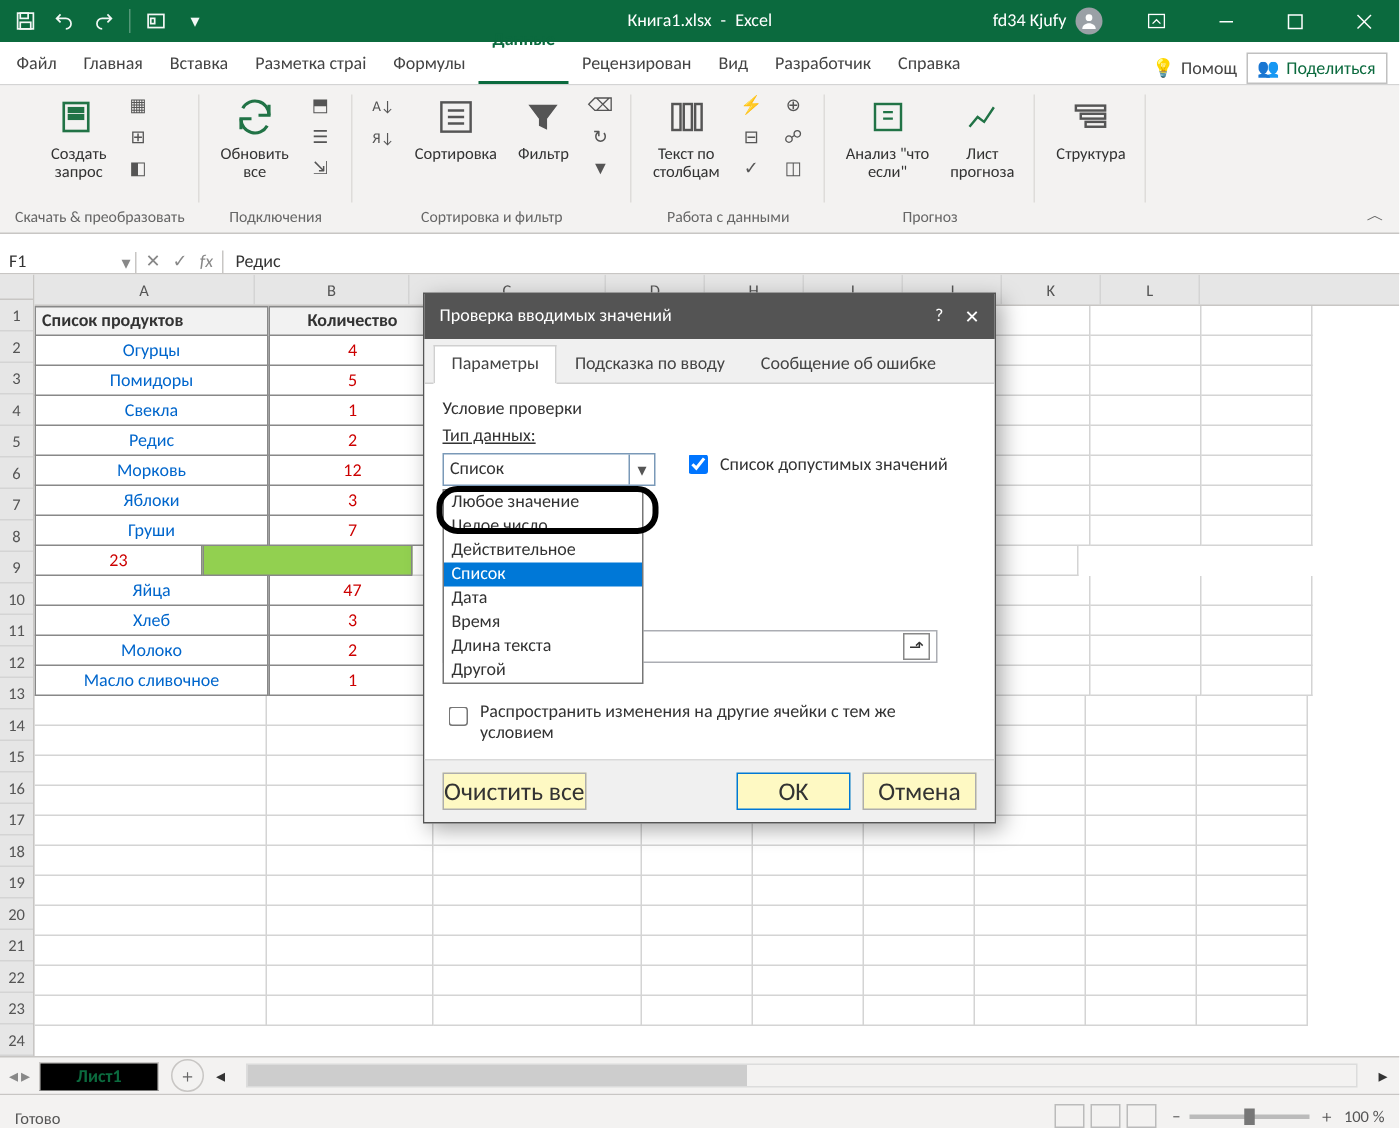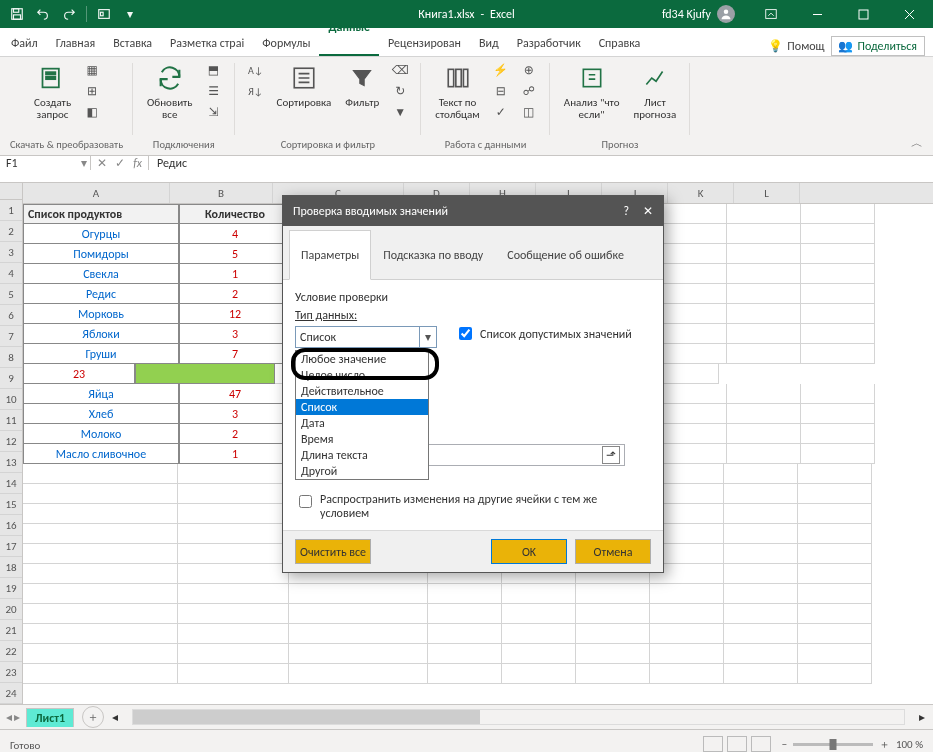--- a/index.html
+++ b/index.html
@@ -23,21 +23,21 @@
 .ribbon{height:98px;background:#f3f2f1;display:flex;border-bottom:1px solid #c8c6c4;position:relative}
 .group{display:flex;flex-direction:column;padding:3px 10px 2px;align-items:center;position:relative}
 .group::after{content:'';position:absolute;right:0;top:6px;bottom:20px;width:1px;background:#dedcda}
 .group .lbl{font-size:10.5px;color:#666;margin-top:auto;padding-bottom:2px}
 .bigbtn{display:flex;flex-direction:column;align-items:center;gap:3px;padding:2px 4px}
 .bigbtn .glyph{width:32px;height:32px;display:flex;align-items:center;justify-content:center;color:#217346}
 .bigbtn .cap{font-size:11px;text-align:center;line-height:12px}
 .smallbtns{display:flex;flex-direction:column;gap:1px}
 .smallbtn{width:22px;height:20px;display:flex;align-items:center;justify-content:center;color:#555}
 .collapse{position:absolute;right:6px;bottom:4px;width:16px;height:16px;color:#666}
-.formula-bar{height:26px;display:flex;align-items:flex-start;border-bottom:1px solid #c8c6c4;background:#fff}
+.formula-bar{height:26px;display:flex;align-items:flex-end;border-bottom:1px solid #c8c6c4;background:#fff}
 .namebox{width:78px;border-right:1px solid #c8c6c4;display:flex;align-items:center;padding:0 6px;font-size:12px;position:relative}
 .namebox .dd{position:absolute;right:3px;color:#888}
 .fx-btns{display:flex;align-items:center;padding:0 6px;gap:8px;border-right:1px solid #c8c6c4;color:#888}
 .fx-input{flex:1;display:flex;align-items:center;padding:0 8px;font-size:12px}
 .grid-area{flex:1;display:flex;position:relative;overflow:hidden}
 .rowhdrs{width:22px;background:#e6e6e6;display:flex;flex-direction:column;border-right:1px solid #c8c6c4}
 .rowhdrs .corner{height:20px;background:#e6e6e6;border-bottom:1px solid #c8c6c4}
 .rowhdrs .rh{height:20px;border-bottom:1px solid #d4d4d4;display:flex;align-items:center;justify-content:center;font-size:11px;color:#555}
 .gridwrap{flex:1;overflow:hidden;position:relative}
 .colhdrs{height:20px;display:flex;background:#e6e6e6;border-bottom:1px solid #c8c6c4}
@@ -45,52 +45,52 @@
 .cA{width:146px}.cB{width:102px}.cC{width:130px}.cD{width:65px}.cH{width:65px}.cI{width:65px}.cJ{width:65px}.cK{width:65px}.cL{width:65px}
 .rows{position:relative}
 .row{height:20px;display:flex}
 .cell{border-right:1px solid #d4d4d4;border-bottom:1px solid #d4d4d4;display:flex;align-items:center;padding:0 4px;font-size:12px}
 .hdr-cell{background:#f2f2f2;font-weight:bold;border:1px solid #888;border-top:1px solid #888}
 .pcell{color:#0066cc;justify-content:center;border:1px solid #888;border-top:none}
 .qcell{color:#cc0000;justify-content:center;border:1px solid #888;border-top:none}
 .greencell{background:#92d050;border:1px solid #888;border-top:none}
 .sheet-tabs{height:24px;border-top:1px solid #c8c6c4;display:flex;align-items:center;background:#f3f2f1;position:relative}
 .nav-arrows{display:flex;gap:2px;padding:0 6px;color:#888}
-.tabbtn{background:#5eead4;border:1px solid #c8c6c4;border-bottom:none;padding:2px 8px;font-size:12px;font-weight:600;color:#0b6a3e}
+.tabbtn{background:#000000;border:1px solid #c8c6c4;border-bottom:none;padding:2px 24px;font-size:12px;font-weight:600;color:#0b6a3e}
 .addtab{width:20px;height:20px;border:1px solid #c8c6c4;border-radius:50%;display:flex;align-items:center;justify-content:center;margin-left:8px;color:#666}
 .hscroll{flex:1;display:flex;align-items:center;padding:0 8px}
 .hscroll .track{flex:1;height:14px;background:#f3f2f1;border:1px solid #dcdcdc;position:relative;margin:0 14px}
 .hscroll .thumb{position:absolute;left:0;width:45%;top:0;bottom:0;background:#cdcdcd}
 .statusbar{height:22px;background:#f3f2f1;border-top:1px solid #c8c6c4;display:flex;align-items:flex-end;padding:0 10px;font-size:11px;color:#555}
 .statusbar .right{margin-left:auto;display:flex;align-items:center;gap:10px}
 .viewbtns{display:flex;gap:4px}
 .viewbtns div{width:18px;height:14px;border:1px solid #bbb}
 .zoom{display:flex;align-items:center;gap:6px}
 .zoom .slider{width:80px;height:3px;background:#bbb;position:relative}
 .zoom .slider::after{content:'';position:absolute;left:50%;top:-4px;width:7px;height:11px;background:#777;transform:translateX(-50%)}
 
 .dlg{position:absolute;left:282px;top:195px;width:380px;background:#f0f0f0;border:1px solid #555;box-shadow:4px 4px 14px rgba(0,0,0,.35);z-index:50}
 .dlg-title{height:30px;background:#545454;color:#fff;display:flex;align-items:center;padding:0 10px;font-size:12px}
 .dlg-title .dbtns{margin-left:auto;display:flex;gap:14px}
 .dlg-tabs{display:flex;border-bottom:1px solid #d0d0d0;padding:4px 6px 0;background:#f0f0f0}
-.dlg-tab{padding:17px 11px;font-size:12px;border:1px solid transparent;border-bottom:none;color:#444}
+.dlg-tab{padding:5px 11px;font-size:12px;border:1px solid transparent;border-bottom:none;color:#444}
 .dlg-tab.active{background:#fff;border-color:#d0d0d0;border-bottom:1px solid #fff;margin-bottom:-1px}
 .dlg-body{background:#fff;padding:10px 12px 6px;position:relative;min-height:230px}
 .dlg-body .gl{font-size:12px;margin-bottom:4px}
 .combo{width:132px;height:20px;border:1px solid #7a99b8;background:#fff;display:flex;align-items:center;padding:0 4px;font-size:12px;position:relative}
 .combo .ar{position:absolute;right:0;top:0;width:16px;height:100%;display:flex;align-items:center;justify-content:center;border-left:1px solid #7a99b8;color:#555}
 .dropdown{position:absolute;left:12px;top:70px;width:132px;background:#fff;border:1px solid #767676;z-index:10}
 .dropdown .opt{padding:1px 5px;font-size:12px}
 .dropdown .opt.sel{background:#0078d7;color:#fff}
 .chk{display:flex;align-items:center;gap:5px;font-size:12px;margin-bottom:4px}
 .chk input{width:13px;height:13px}
 .src-input{width:320px;height:20px;border:1px solid #abadb3;display:flex;align-items:center;justify-content:flex-end;padding:0 4px}
 .src-input .picker{width:16px;height:16px;border:1px solid #888;display:flex;align-items:center;justify-content:center}
 .dlg-ftr{display:flex;align-items:center;padding:8px 12px;gap:8px;background:#f0f0f0;border-top:1px solid #d9d9d9}
-.dbtn{min-width:74px;height:23px;border:1px solid #adadad;background:#eab308;display:flex;align-items:center;justify-content:center;font-size:12px}
+.dbtn{min-width:74px;height:23px;border:1px solid #adadad;background:#fef9c3;display:flex;align-items:center;justify-content:center;font-size:17px}
 .dbtn.primary{border:1.5px solid #0078d7}
 svg{display:block}
 </style>
 </head>
 <body>
 
 <div class="window">
 
   <div class="titlebar">
     <div class="qat">
@@ -298,20 +298,33 @@
           <div class="glyph">
               <svg width="26" height="26" viewBox="0 0 24 24" fill="none" stroke="#217346" stroke-width="1.5">
                 <path d="M4 18l5-6 4 3 6-9"></path>
               </svg>
             </div>
           <div class="cap" style="white-space:pre-line">Лист
 прогноза</div>
         </div>
       </div>
       <div class="lbl">Прогноз</div>
+    </div>
+    <div class="group" style="border-right:none">
+      <div class="bigbtn">
+        <div class="glyph">
+            <svg width="26" height="26" viewBox="0 0 24 24" fill="none" stroke="#555" stroke-width="1.5">
+              <rect x="3" y="5" width="18" height="3"></rect>
+              <rect x="6" y="10" width="15" height="3"></rect>
+              <rect x="9" y="15" width="12" height="3"></rect>
+            </svg>
+          </div>
+        <div class="cap">Структура</div>
+      </div>
+      <div class="lbl"></div>
     </div>
     <div class="collapse">︿</div>
   </div>
 
   <div class="formula-bar">
     <div class="namebox">
       <span>F1</span>
       <span class="dd">▾</span>
     </div>
     <div class="fx-btns">

